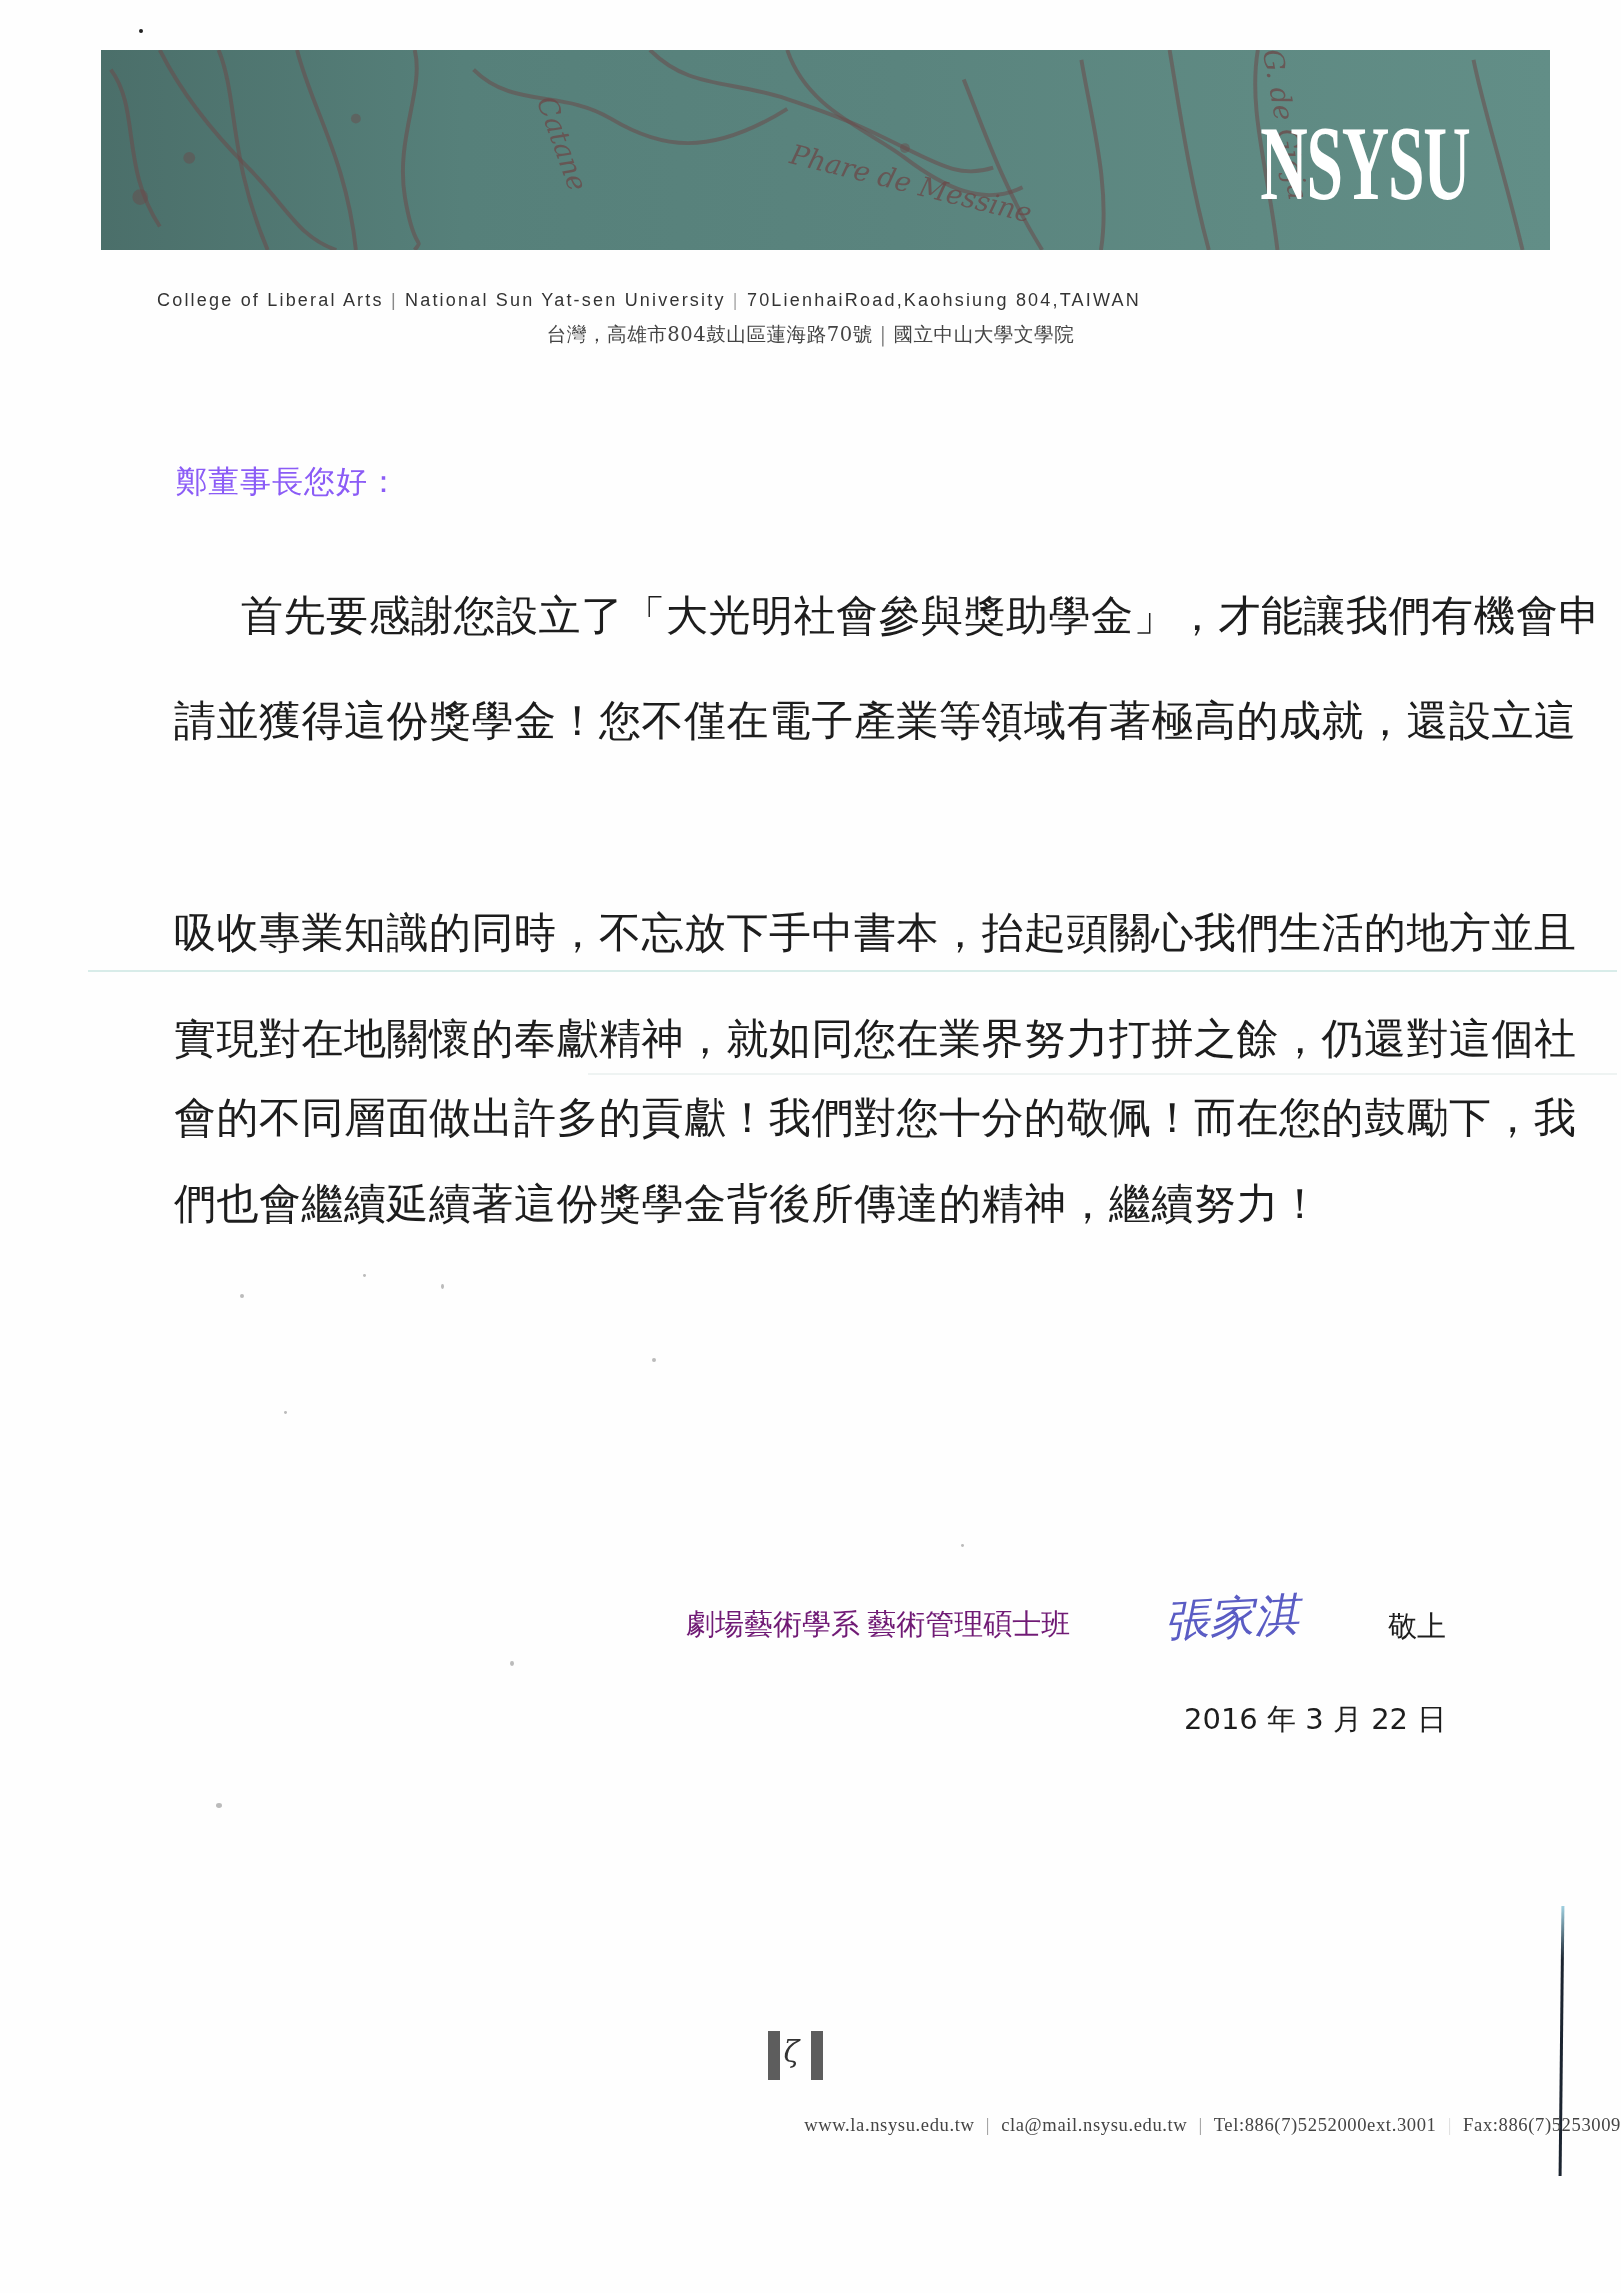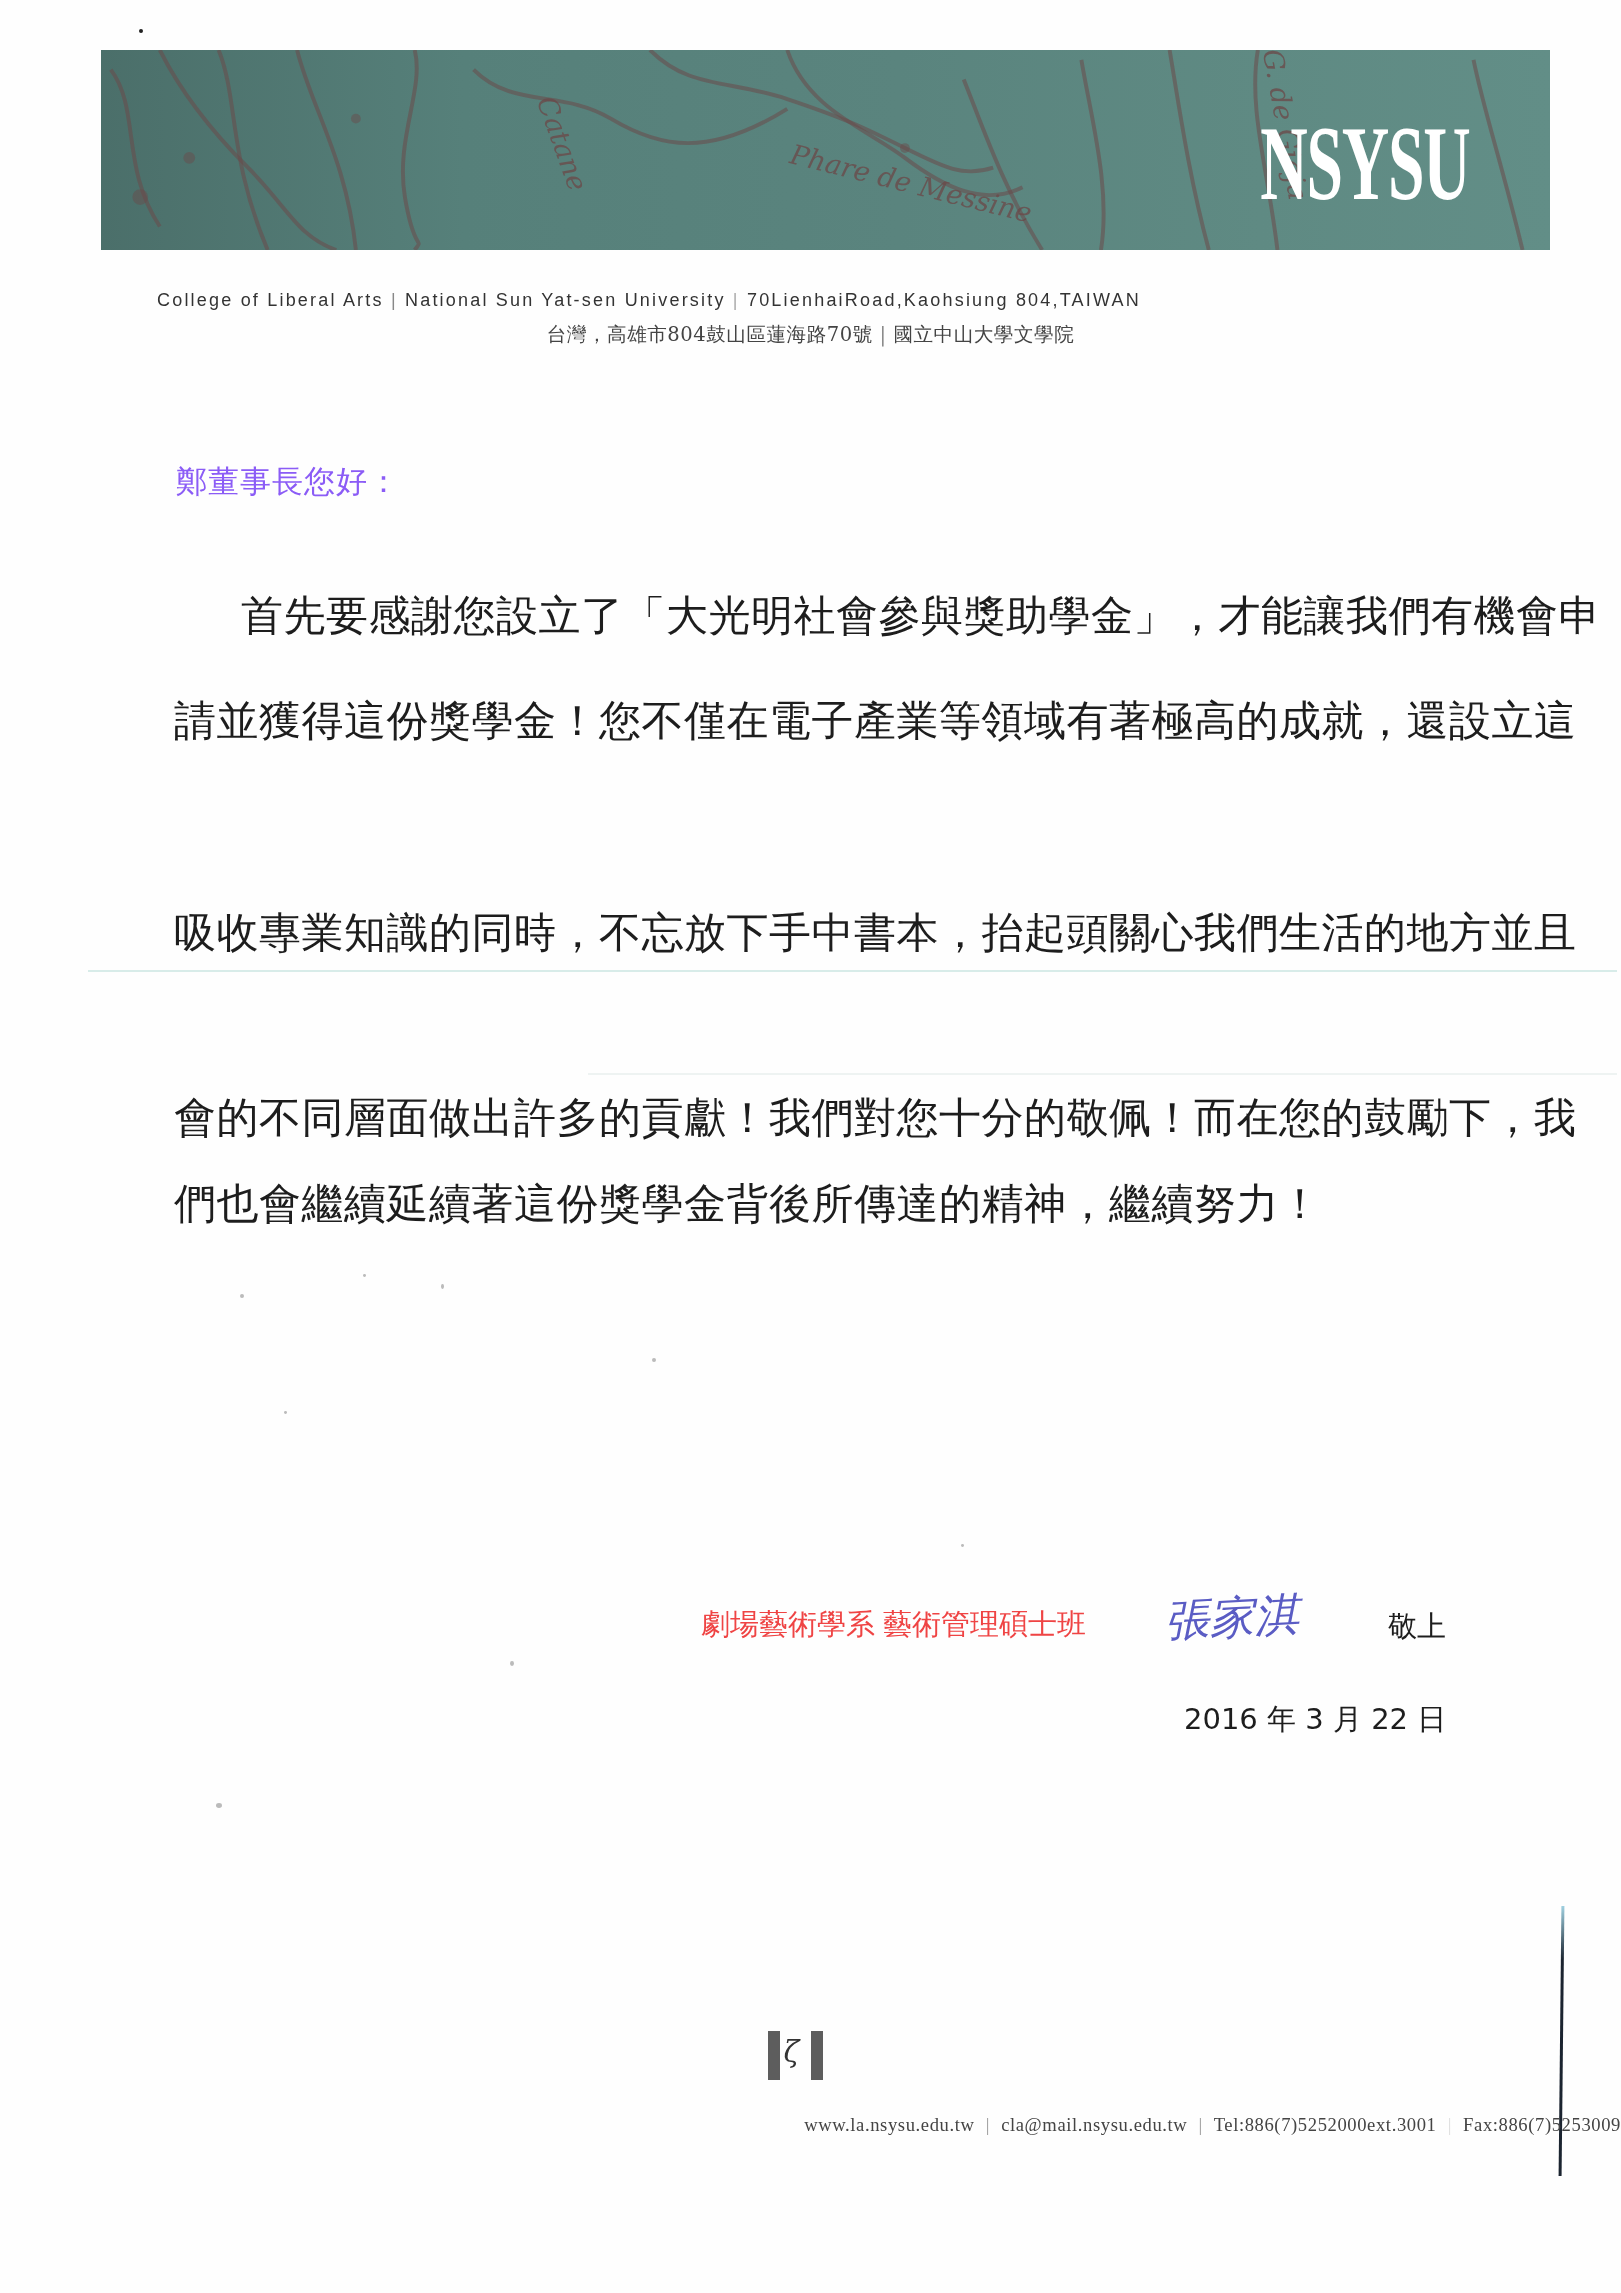--- a/index.html
+++ b/index.html
@@ -52,21 +52,21 @@
     .body-line.indent { left: 241px; }
 
     .faint-rule {
       position: absolute; left: 88px; width: 1529px; height: 2px;
       background: #d8ece9; top: 970px;
     }
     .faint-rule.r2 { top: 1073px; background: #eef3f2; left: 588px; width: 1029px; }
 
     .sign-dept {
       position: absolute; left: 686px; top: 1605px;
-      font-size: 29px; color: #ef4444; font-family: Liberation Sans, sans-serif; white-space: nowrap; margin-left: 15px;
+      font-size: 29px; color: #701a75; font-family: Liberation Serif, serif; white-space: nowrap;
     }
     .signature {
       position: absolute; left: 1164px; top: 1588px;
       font-family: "DejaVu Serif", serif; font-style: italic;
       font-size: 45px; color: #5a5cc4; transform: rotate(-3deg); white-space: nowrap;
     }
     .closing {
       position: absolute; left: 1388px; top: 1607px;
       font-size: 29px; color: #1d1d1d; font-family: "DejaVu Serif", serif;
     }
@@ -149,20 +149,21 @@
     <span style="color:#888;"> | </span>
     <span>國立中山大學文學院</span>
   </div>
 
   <div class="greeting">鄭董事長您好：</div>
 
   <div class="body-line indent" style="top:588px;">首先要感謝您設立了「大光明社會參與獎助學金」，才能讓我們有機會申</div>
   <div class="body-line" style="top:693px;">請並獲得這份獎學金！您不僅在電子產業等領域有著極高的成就，還設立這</div>
   <div class="body-line" style="top:905px;">吸收專業知識的同時，不忘放下手中書本，抬起頭關心我們生活的地方並且</div>
   <div class="faint-rule"></div>
+  <div class="body-line" style="top:1011px;">實現對在地關懷的奉獻精神，就如同您在業界努力打拼之餘，仍還對這個社</div>
   <div class="faint-rule r2"></div>
   <div class="body-line" style="top:1090px;">會的不同層面做出許多的貢獻！我們對您十分的敬佩！而在您的鼓勵下，我</div>
   <div class="body-line" style="top:1176px;">們也會繼續延續著這份獎學金背後所傳達的精神，繼續努力！</div>
 
   <div class="speck" style="left:240px;top:1294px;width:3.9px;height:3.9px;"></div>
   <div class="speck" style="left:363px;top:1274px;width:2.9px;height:2.9px;"></div>
   <div class="speck" style="left:441px;top:1284px;width:2.9px;height:4.9px;"></div>
   <div class="speck" style="left:652px;top:1358px;width:3.9px;height:3.9px;"></div>
   <div class="speck" style="left:284px;top:1411px;width:2.9px;height:2.9px;"></div>
   <div class="speck" style="left:961px;top:1544px;width:2.9px;height:2.9px;"></div>

